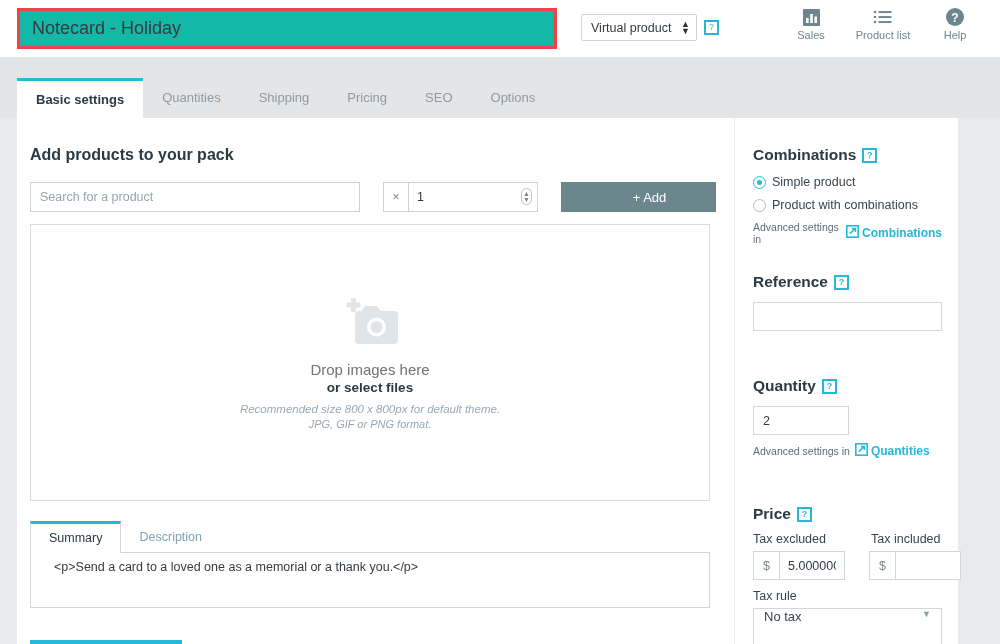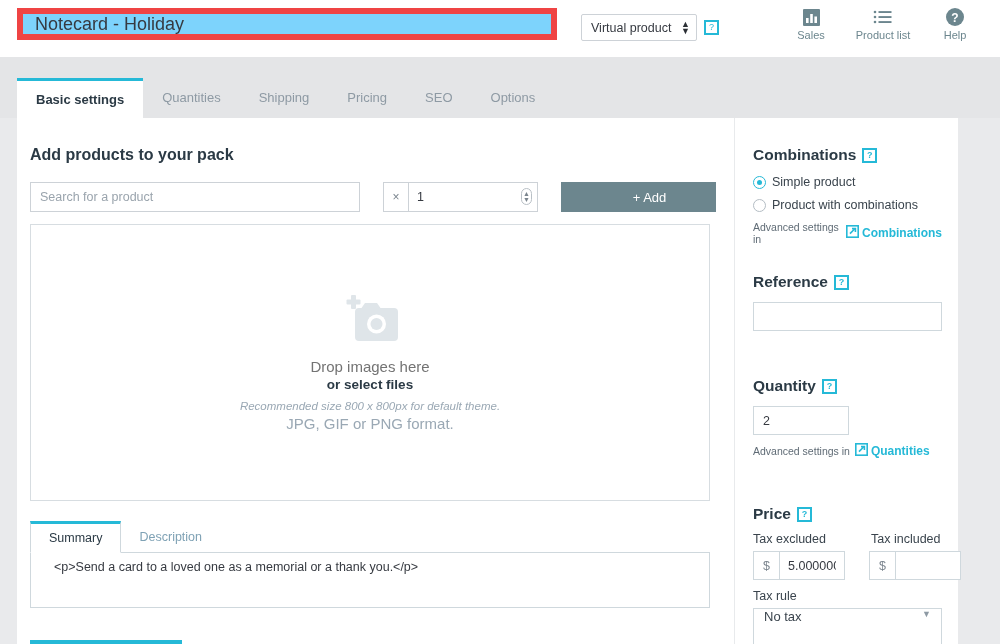--- a/index.html
+++ b/index.html
@@ -13,22 +13,22 @@
     overflow: hidden;
   }
   .page { position: relative; width: 1000px; height: 644px; background: #e9eaec; }
 
   
   .header {
     position: absolute; left: 0; top: 0; width: 1000px; height: 57px;
     background: #ffffff;
   }
   .title-input {
-    position: absolute; left: 17px; top: 8px; width: 540px; height: 32px;
-    border: 6px solid #ef4444; background: #7dd3fc;
+    position: absolute; left: 17px; top: 8px; width: 540px; height: 41px;
+    border: 3px solid #ef4444; background: #14b8a6;
     font-family: "Liberation Sans", sans-serif;
     font-size: 18px; color: #363a41; padding: 0 12px;
     outline: none;
   }
   .type-select-wrap {
     position: absolute; left: 581px; top: 14px; width: 116px; height: 27px;
     border: 1px solid #cdd2d7; background: #fff; border-radius: 2px;
     display: flex; align-items: center; padding: 0 6px 0 9px;
   }
   .type-select-wrap .lbl { font-size: 12.5px; color: #363a41; white-space: nowrap; }
@@ -116,21 +116,21 @@
 
   .dropzone {
     margin-top: 12px; width: 680px; height: 277px;
     border: 1px solid #d7dde1; background: #fff;
     display: flex; flex-direction: column; align-items: center; justify-content: center;
   }
   .dz-icon { margin-bottom: 10px; }
   .dz-l1 { font-size: 15px; color: #737373; }
   .dz-l2 { font-size: 13.5px; color: #2b3a45; font-weight: bold; margin-top: 2px; }
   .dz-l3 { font-size: 11.5px; color: #9aa8b4; font-style: italic; margin-top: 8px; }
-  .dz-l4 { font-size: 15px; color: #9aa8b4; margin-top: 3px; }
+  .dz-l4 { font-size: 11px; color: #9aa8b4; font-style: italic; margin-top: 3px; }
 
   
   .sumtabs { margin-top: 20px; display: flex; align-items: flex-end; }
   .stab {
     padding: 0 18px; height: 32px; line-height: 32px;
     font-size: 12.5px; color: #7fa2b5; cursor: pointer;
   }
   .stab.active {
     background: #fff; color: #2b3a45;
     border: 1px solid #cfd8dd; border-bottom: 1px solid #fff;

